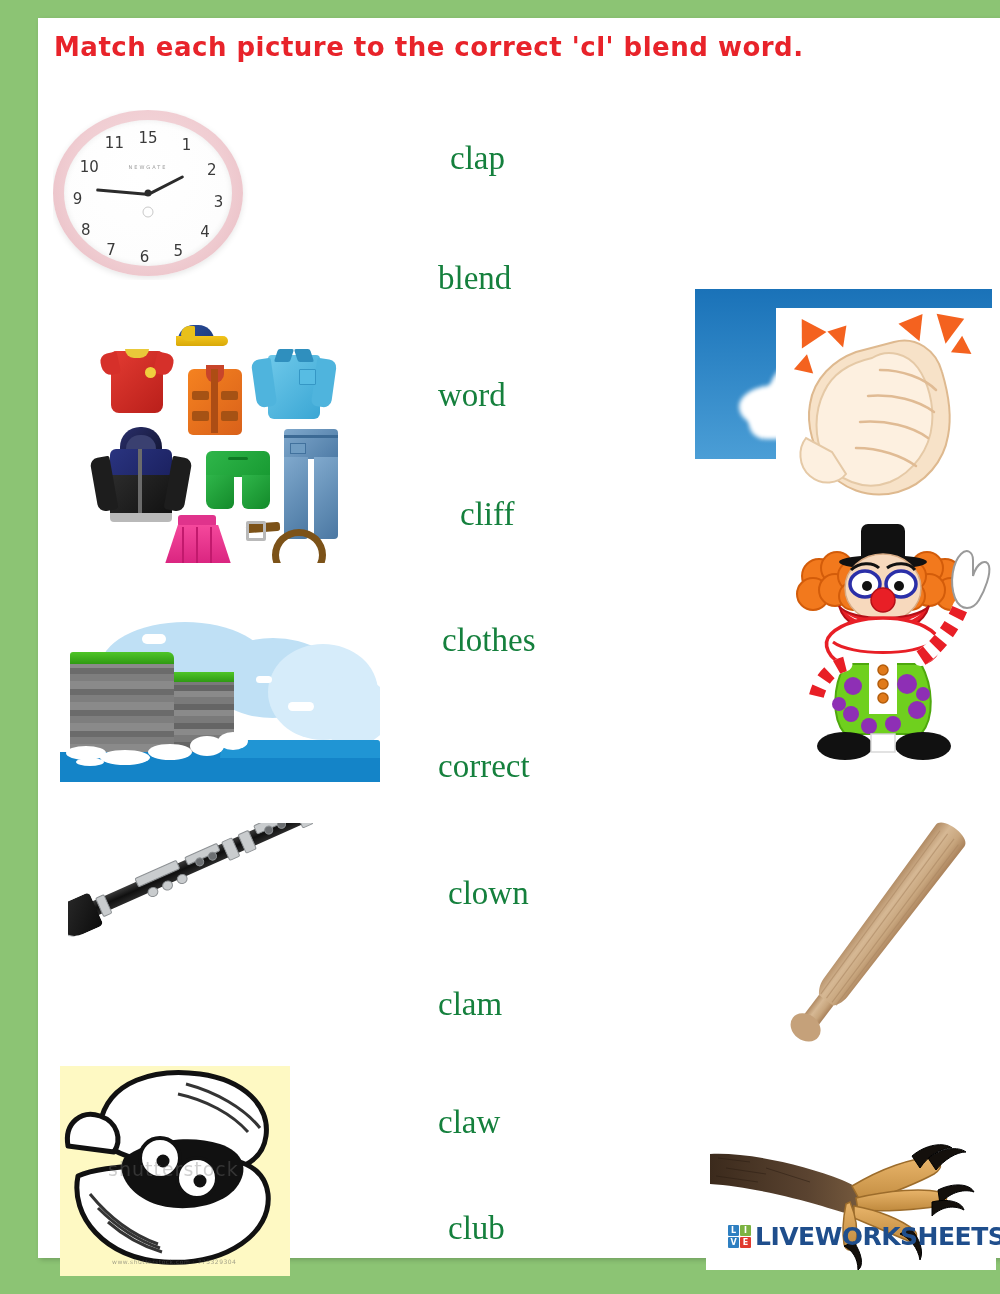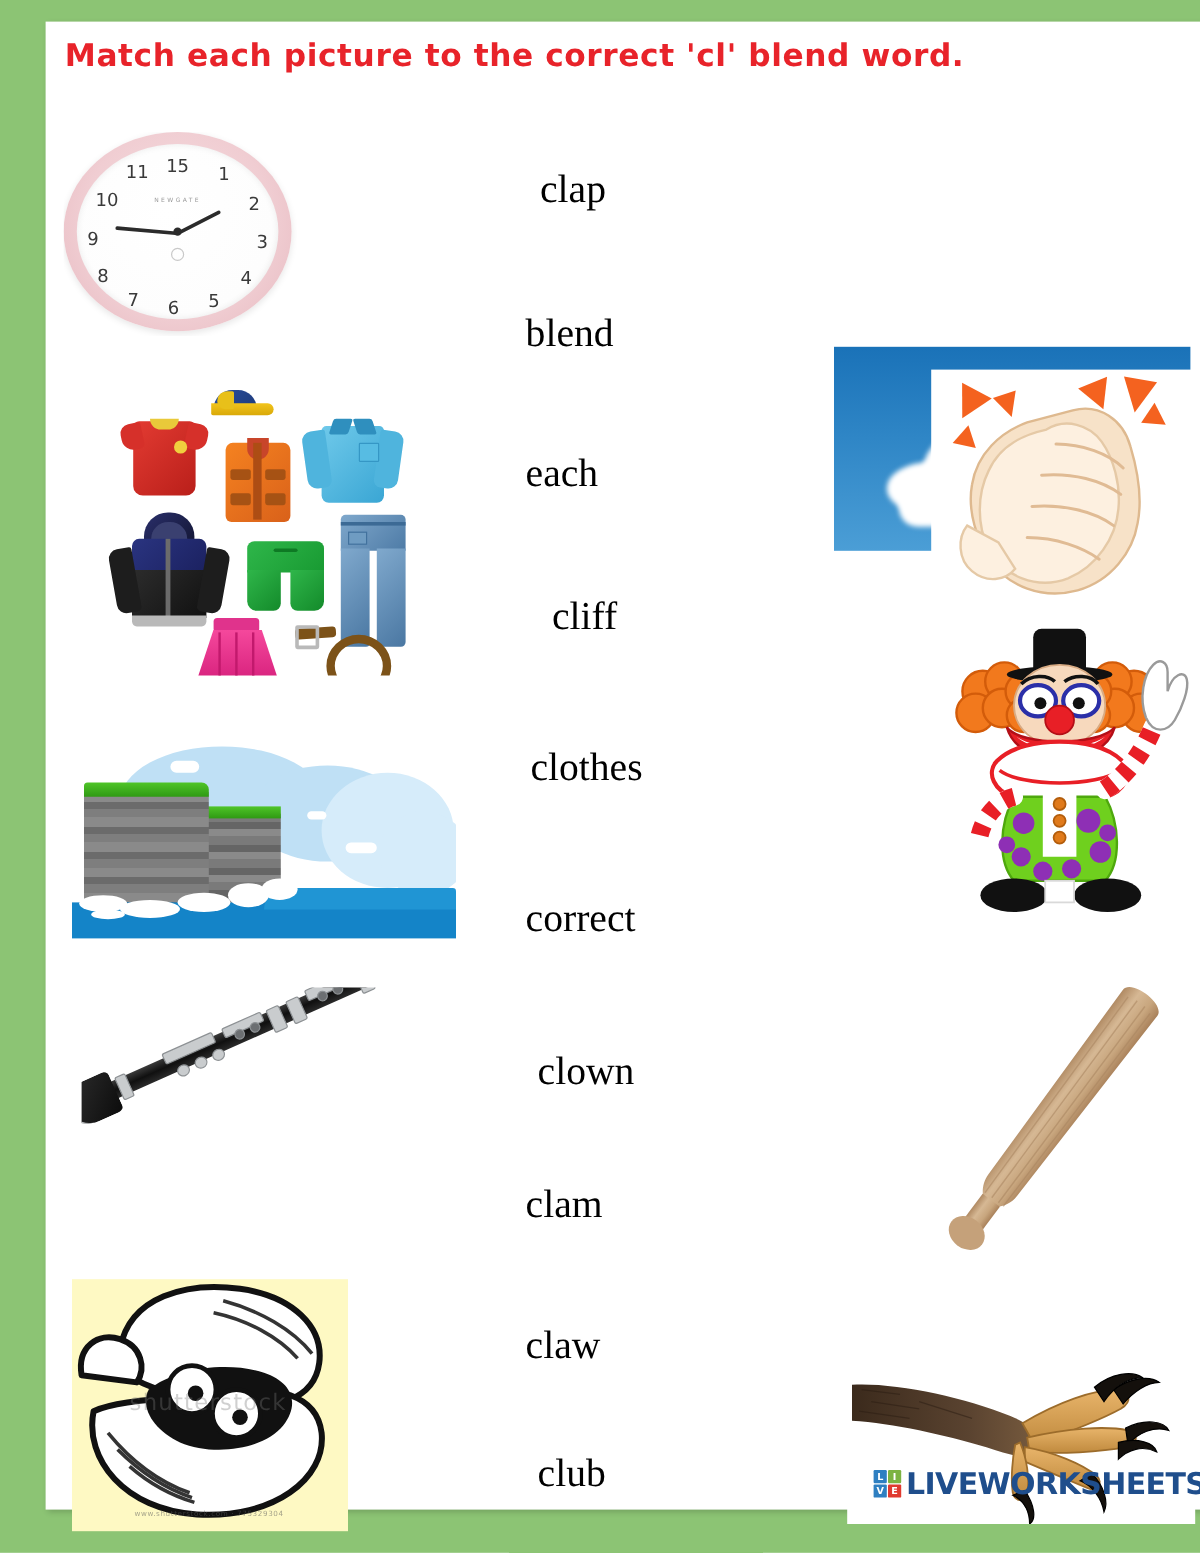--- a/index.html
+++ b/index.html
@@ -26,21 +26,21 @@
     font-size:26px;
     letter-spacing:0.5px;
     color:#e8232a;
     white-space:nowrap;
   }
   
   .word{
     position:absolute;
     font-family:"Liberation Serif","DejaVu Serif",serif;
     font-size:33px;
-    color:#000000;
+    color:#15803d;
     white-space:nowrap;
     text-align:center;
   }
   
   .pic{position:absolute;overflow:hidden;}
 
   
   .clock-outer{
     width:190px;height:166px;border-radius:50%;
     background:radial-gradient(circle at 50% 45%,#f6dfe2 0%,#f0cdd2 60%,#e6b8bf 100%);
@@ -308,21 +308,21 @@
         <path d="M126 18 C156 26 184 42 200 62"></path>
       </g>
     </svg>
     <div class="wm" style="left:48px;top:92px;font-size:19px;letter-spacing:1px;">shutterstock</div>
     <div class="wm" style="left:52px;top:192px;font-size:6px;letter-spacing:0.5px;color:rgba(90,90,90,0.55);">www.shutterstock.com · 775329304</div>
   </div>
 
   <div>
     <div class="word" style="left:412px;top:122px;">clap</div>
     <div class="word" style="left:400px;top:242px;">blend</div>
-    <div class="word" style="left:400px;top:359px;">each</div>
+    <div class="word" style="left:400px;top:359px;">word</div>
     <div class="word" style="left:422px;top:478px;">cliff</div>
     <div class="word" style="left:404px;top:604px;">clothes</div>
     <div class="word" style="left:400px;top:730px;">correct</div>
     <div class="word" style="left:410px;top:857px;">clown</div>
     <div class="word" style="left:400px;top:968px;">clam</div>
     <div class="word" style="left:400px;top:1086px;">claw</div>
     <div class="word" style="left:410px;top:1192px;">club</div>
   </div>
 
   <div class="pic cloudphoto" style="left:657px;top:91px;width:297px;height:170px;">

